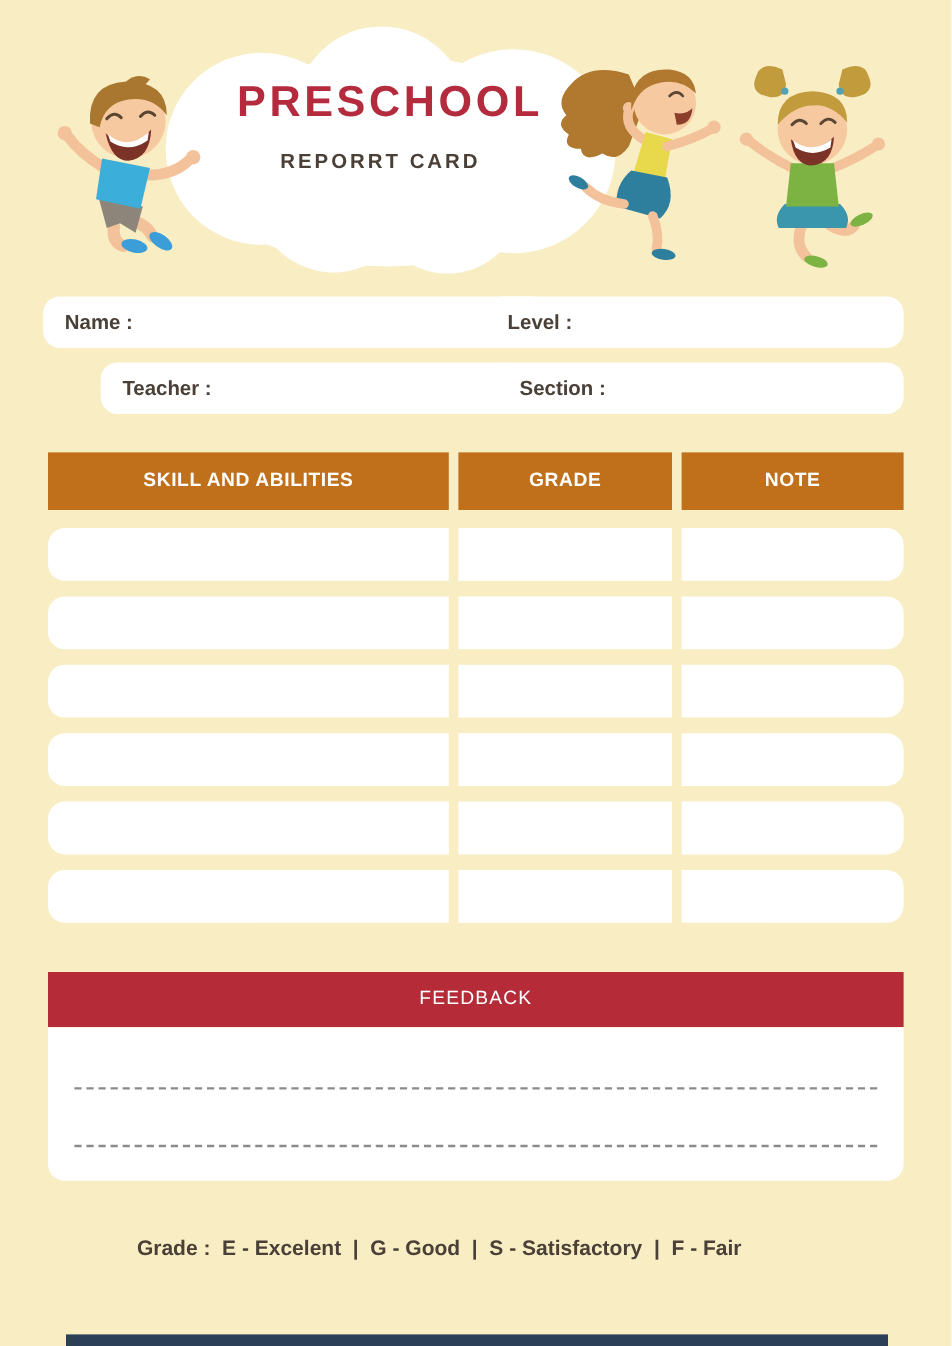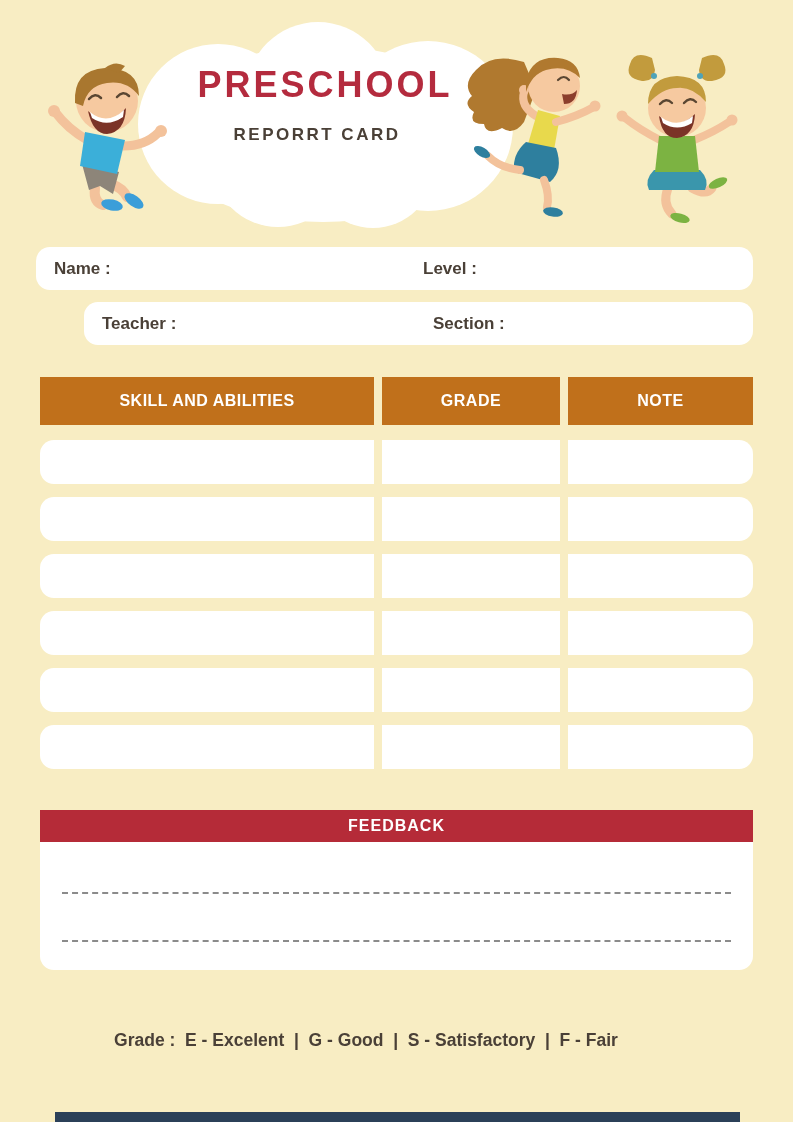--- a/index.html
+++ b/index.html
@@ -38,21 +38,21 @@
   .th{background:var(--header-orange);color:#fff;font-weight:bold;font-size:16px;
       letter-spacing:.5px;display:flex;align-items:center;justify-content:center;}
   .trow{height:44px;margin-top:13px;}
   .trow:first-of-type{margin-top:15px;}
   .tcell{background:#fff;}
   .trow .tcell:first-child{border-radius:14px 0 0 14px;}
   .trow .tcell:last-child{border-radius:0 14px 14px 0;}
 
   
   .feedback{position:absolute;left:40px;top:810px;width:713px;}
-  .fb-head{height:32px;background:var(--feedback-red);color:#fff;font-weight:bold;
+  .fb-head{height:46px;background:var(--feedback-red);color:#fff;font-weight:normal;
            font-size:16px;letter-spacing:1px;display:flex;align-items:center;justify-content:center;}
   .fb-body{height:128px;background:#fff;border-radius:0 0 14px 14px;padding-top:2px;}
   .dashline{border-top:2px dashed #8b8b8b;margin:0 22px;}
   .dashline:nth-child(1){margin-top:48px;}
   .dashline:nth-child(2){margin-top:46px;}
 
   
   .legend{position:absolute;left:0;top:1030px;width:732px;text-align:center;
           font-size:17.5px;font-weight:bold;color:var(--text-brown);white-space:pre;}
   .footer-bar{position:absolute;left:55px;top:1112px;width:685px;height:10px;background:var(--footer-navy);}

